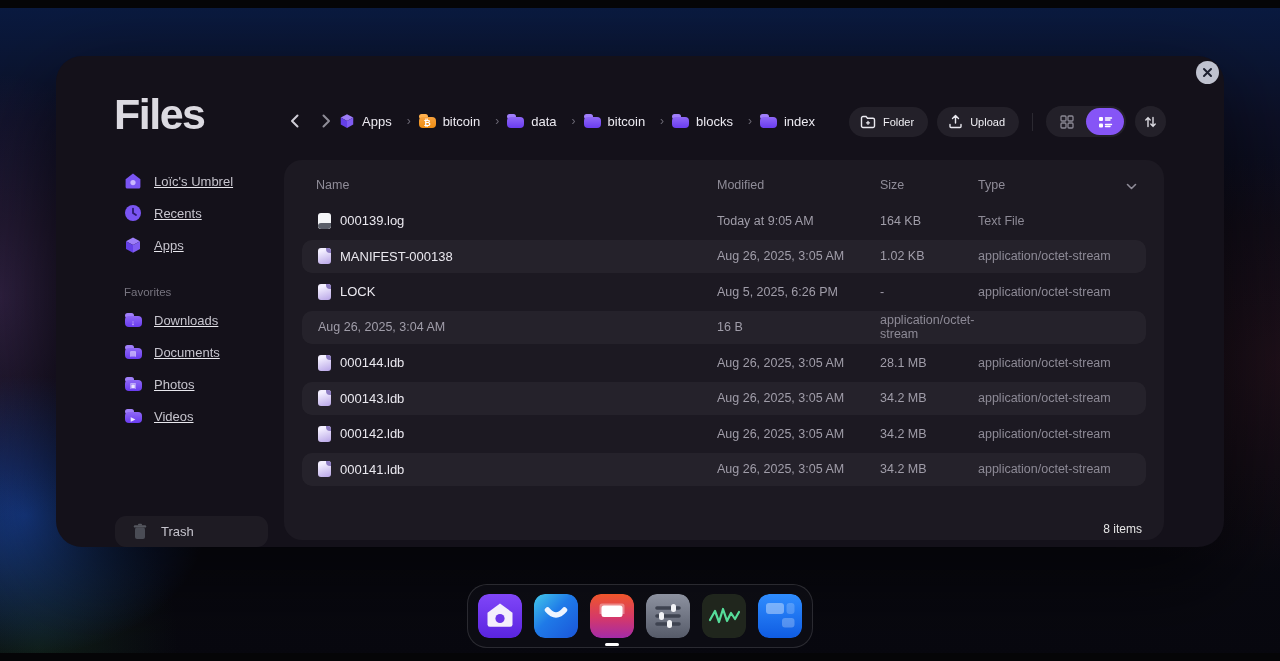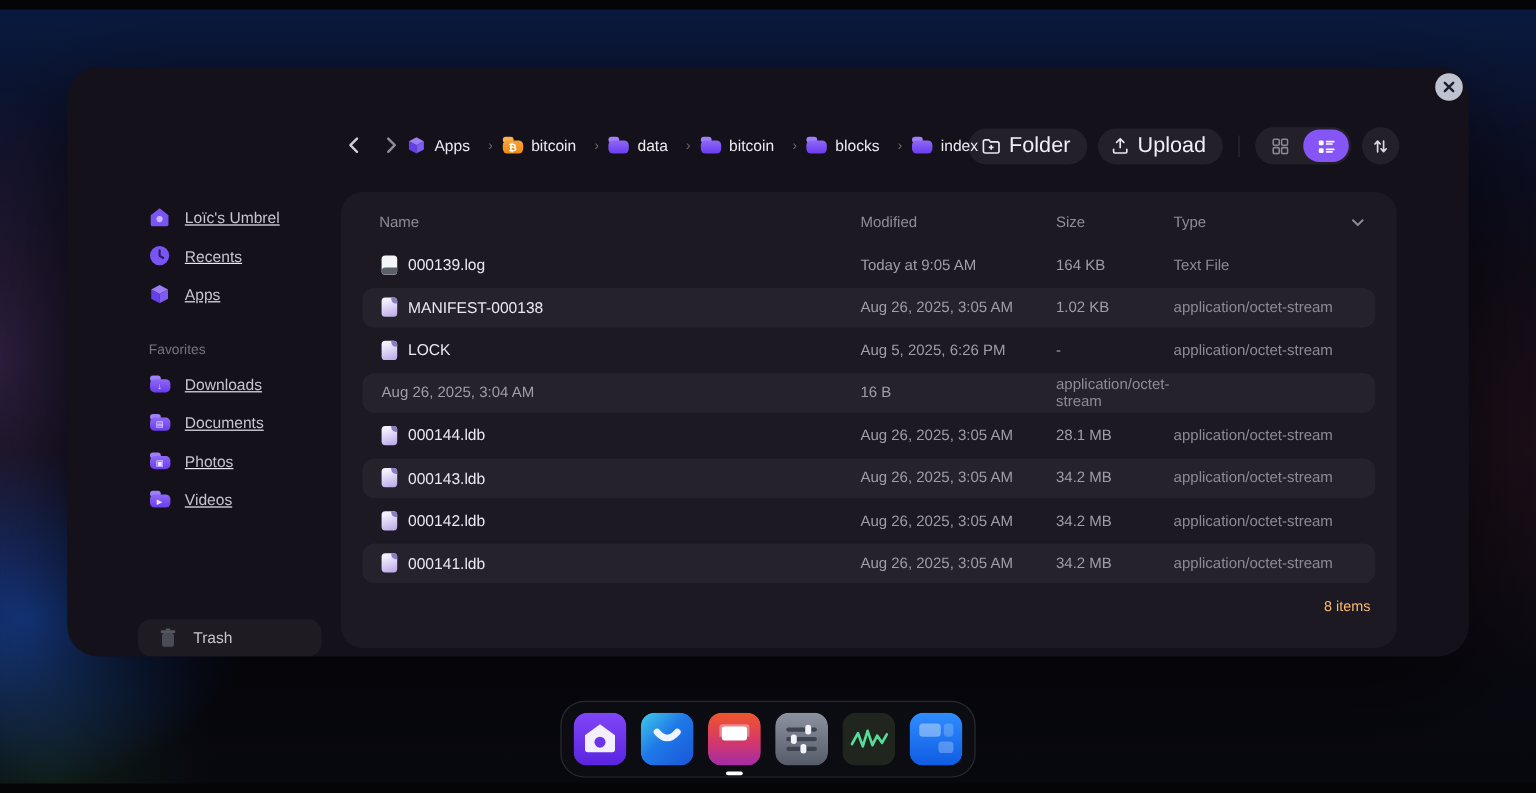--- a/index.html
+++ b/index.html
@@ -89,21 +89,21 @@
   .bf .tab { background:#ffb14d; }
   .bf .bod { background:linear-gradient(180deg,#f8a23d,#ee8d12); }
   .bf .bdg { position:absolute; z-index:1; left:0; right:0; top:3px; bottom:0; display:flex; align-items:center;
              justify-content:center; font-size:8.5px; font-weight:700; color:#fff; font-style:normal; }
 
   .actions { position:absolute; right:58px; top:50px; display:flex; align-items:center; gap:9px; }
   .pill-btn {
     height:30px; padding:0 14px 0 11px; border-radius:999px; background:rgba(255,255,255,.065);
     display:flex; align-items:center; gap:7px; cursor:pointer;
   }
-  .pill-btn span { font-size:18px; font-weight:500; color:#f0eff4; }
+  .pill-btn span { font-size:11px; font-weight:500; color:#f0eff4; }
   .divider { width:1px; height:18px; background:rgba(255,255,255,.1); margin:0 4px; }
   .seg {
     height:31px; border-radius:999px; background:rgba(255,255,255,.065);
     display:flex; align-items:center; padding:2px; gap:0;
   }
   .seg-opt { width:38px; height:27px; border-radius:999px; display:flex; align-items:center; justify-content:center; cursor:pointer; }
   .seg-opt.active { background:#8655f6; }
   .round-btn {
     width:31px; height:31px; border-radius:50%; background:rgba(255,255,255,.065);
     display:flex; align-items:center; justify-content:center; cursor:pointer;
@@ -131,21 +131,21 @@
 
   .fi { display:none; position:relative; width:13px; height:16px; }
   .file-row[data-icon="doc"] .fi-doc { display:inline-block; }
   .file-row[data-icon="log"] .fi-log { display:inline-block; }
   .fi-doc { border-radius:3px; background:linear-gradient(160deg,#f3efff 20%,#bfaeea 90%); }
   .fi-doc::after { content:""; position:absolute; top:0; right:0; width:5px; height:5px;
                    background:#8d7cc2; border-radius:0 3px 0 4px; }
   .fi-log { border-radius:3px; overflow:hidden; background:#f4f5f8; }
   .fi-log::after { content:""; position:absolute; left:0; right:0; bottom:0; height:6px;
                    background:#5b5f6a; border-radius:3px 0 3px 3px; }
-  .panel-footer { position:absolute; right:22px; bottom:28px; font-size:12px; color:#fdba74; font-weight:500; }
+  .panel-footer { position:absolute; right:22px; bottom:4px; font-size:12px; color:#e5e5e5; font-weight:500; }
 
   
   .dock {
     position:absolute; left:50%; transform:translateX(-50%); bottom:13px;
     height:64px; padding:10px; display:flex; gap:12px; align-items:center;
     background:rgba(16,16,24,.55); border:1px solid rgba(255,255,255,.13);
     border-radius:20px; z-index:3;
   }
   .dock-item { position:relative; width:44px; height:44px; border-radius:11px; cursor:pointer; overflow:visible; }
   .dock-item svg { display:block; border-radius:11px; }
@@ -162,20 +162,21 @@
 <div class="bar-bottom"></div>
 
 <div class="window">
 
   <div class="close-btn">
     <svg width="11" height="11" viewBox="0 0 11 11">
       <path d="M2 2 L9 9 M9 2 L2 9" stroke="#1d2030" stroke-width="2" stroke-linecap="round"></path>
     </svg>
   </div>
 
+  <div class="logo">Files</div>
 
   <div class="side-list places">
     <div class="side-item">
       <span class="side-ic">
         <svg width="18" height="18" viewBox="0 0 18 18">
           <path d="M9 1.6 L16.4 7.3 V15 a1.6 1.6 0 0 1 -1.6 1.6 H3.2 A1.6 1.6 0 0 1 1.6 15 V7.3 Z" fill="#7a55f3"></path>
           <circle cx="9" cy="10.6" r="2.6" fill="#c9b8ff"></circle>
         </svg>
       </span>
       <span class="side-label">Loïc's Umbrel</span>

